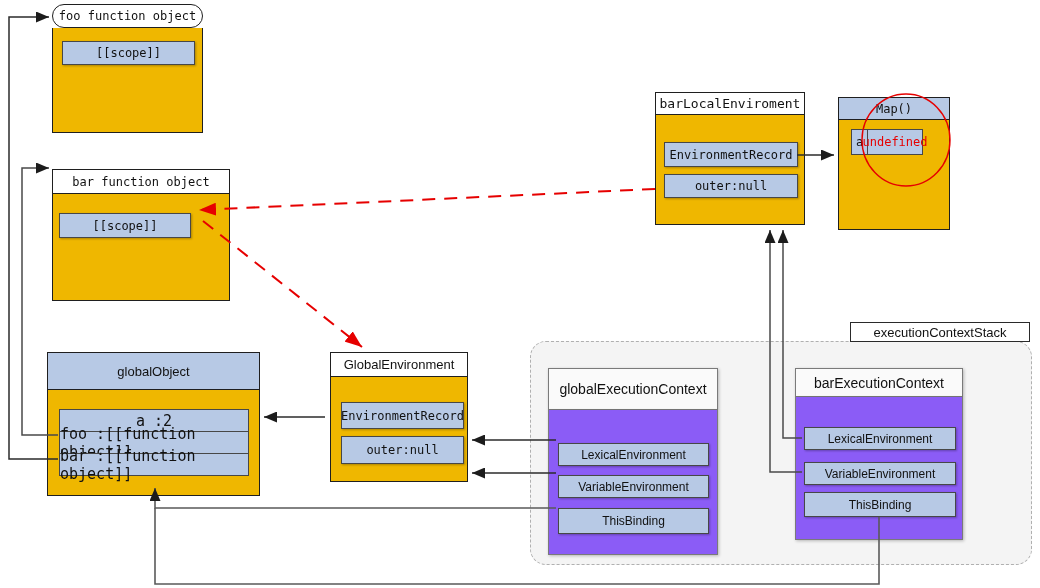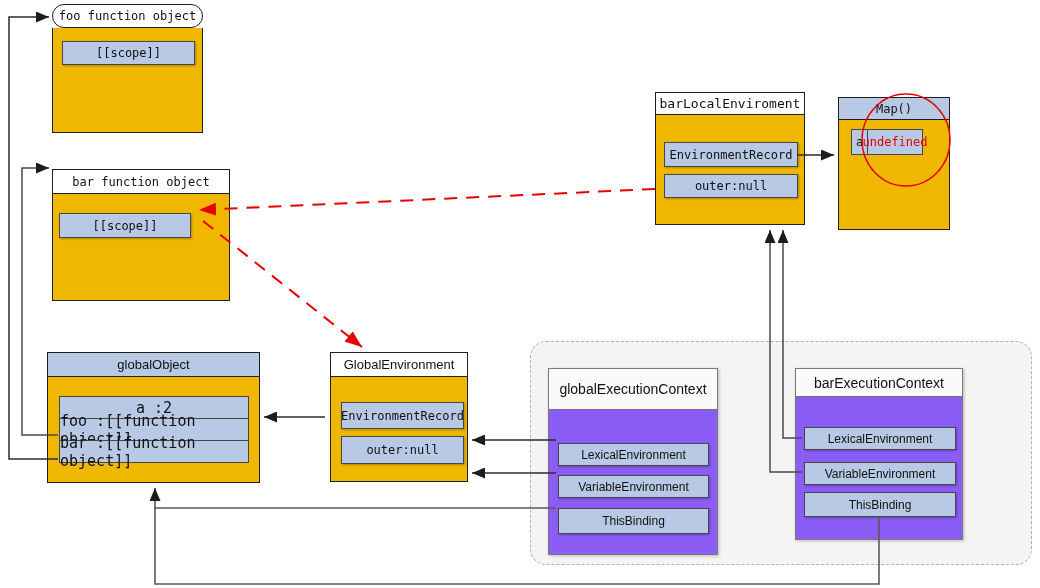--- a/index.html
+++ b/index.html
@@ -34,20 +34,21 @@
            display:flex;align-items:center;justify-content:center;font-size:12px;}
   .map-val{width:56px;height:26px;box-sizing:border-box;background:#b7c9e5;border:1px solid #474747;margin-left:-1px;
            display:flex;align-items:center;justify-content:center;font-size:12px;color:#e60000;}
 </style>
 </head>
 <body>
 
 <div class="canvas">
 
   <div class="abs ecs" style="left:530px;top:341px;width:502px;height:224px;z-index:1;"></div>
+  <div class="abs ecslabel" style="left:850px;top:322px;width:180px;height:20px;">executionContextStack</div>
 
   <div class="abs boxz" style="left:52px;top:4px;width:151px;">
     <div class="hdr whdr mono" style="height:24px;border-radius:12px;">foo function object</div>
     <div class="body" style="height:105px;">
       <div class="cell mono" style="left:9px;top:13px;width:133px;height:24px;">[[scope]]</div>
     </div>
   </div>
 
   <div class="abs boxz" style="left:52px;top:153px;width:178px;margin-top:16px;">
     <div class="hdr whdr mono" style="height:25px;">bar function object</div>
@@ -68,21 +69,21 @@
     <div class="hdr bluehdr mono" style="height:23px;font-size:12px;">Map()</div>
     <div class="body" style="height:110px;">
       <div class="map-entry">
         <div class="map-key mono">a</div>
         <div class="map-val mono">undefined</div>
       </div>
     </div>
   </div>
 
   <div class="abs boxz" style="left:47px;top:352px;width:213px;">
-    <div class="hdr bluehdr" style="height:25px;">globalObject</div>
+    <div class="hdr bluehdr" style="height:38px;">globalObject</div>
     <div class="body" style="height:106px;">
       <div class="rows">
         <div class="row mono">a :2</div>
         <div class="row mono">foo :[[function object]]</div>
         <div class="row mono">bar :[[function object]]</div>
       </div>
     </div>
   </div>
 
   <div class="abs boxz" style="left:315px;top:352px;width:153px;padding-left:15px;">

